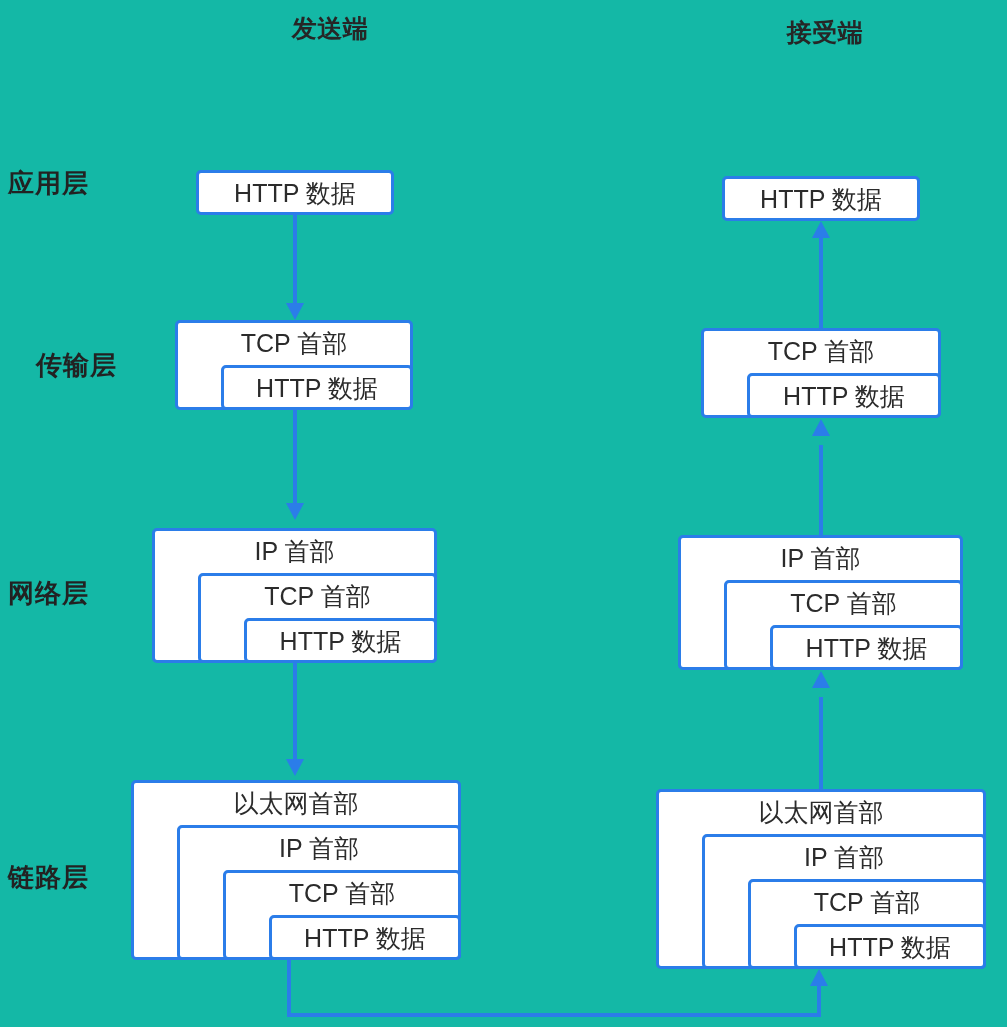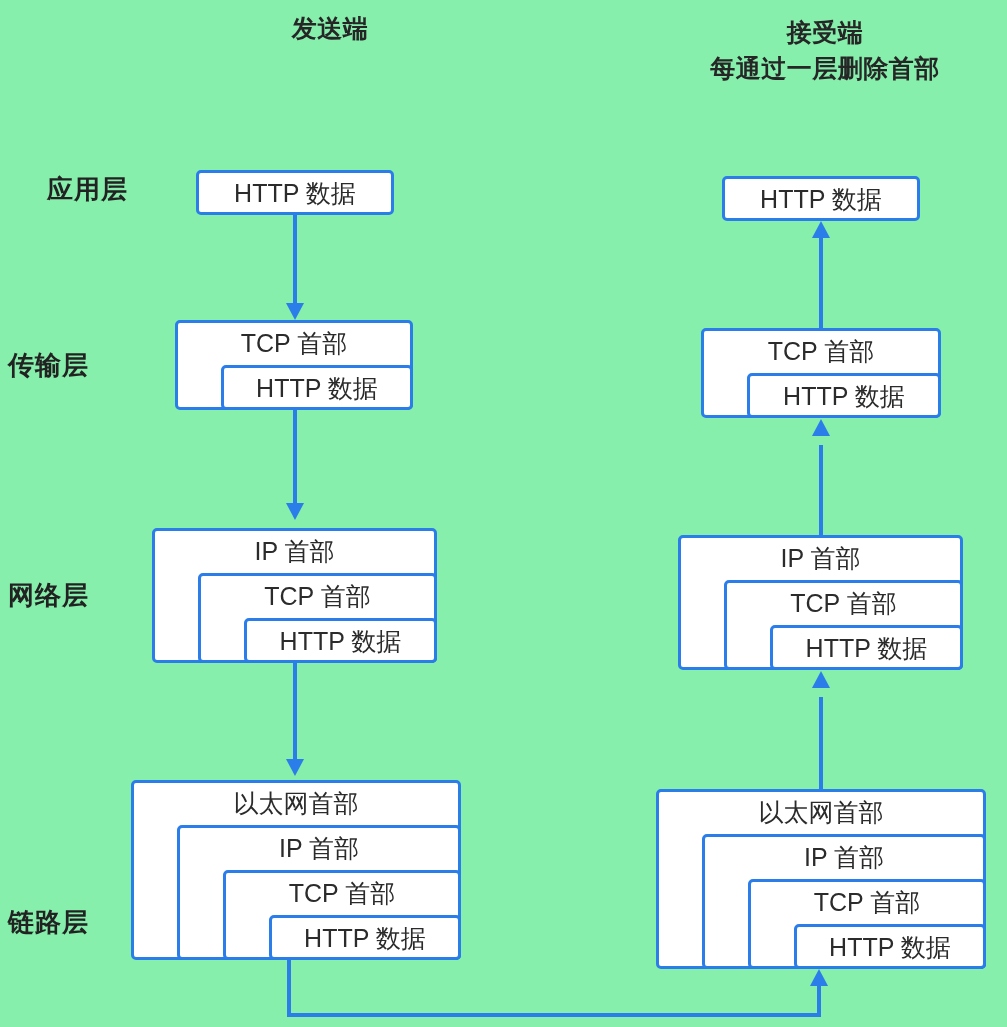--- a/index.html
+++ b/index.html
@@ -8,21 +8,21 @@
     background: #ffffff;
   }
   body {
     font-family: "Liberation Sans", "DejaVu Sans", sans-serif;
     color: #1f1f1f;
   }
   #canvas {
     position: relative;
     width: 1007px;
     height: 1027px;
-    background: #86efac;
+    background: #14b8a6;
     overflow: hidden;
   }
 
   
   .col-header {
     position: absolute;
     text-align: center;
     font-weight: bold;
     font-size: 25px;
     line-height: 36px;
@@ -92,27 +92,26 @@
 <body>
 
 <div id="canvas">
 
   <div class="col-header" style="left:170px; top:10px; width:320px;">
     <span>发送端</span>
   </div>
 
   <div class="col-header" style="left:660px; top:14px; width:330px;">
     <span>接受端</span>
-    <span class="line2">每通过一层删除首部</span>
   </div>
 
-  <div class="layer-label" style="top:172px;text-align:right;">应用层</div>
-  <div class="layer-label" style="top:348px;">传输层</div>
-  <div class="layer-label" style="top:578px;">网络层</div>
-  <div class="layer-label" style="top:860px;margin-top:45px;">链路层</div>
+  <div class="layer-label" style="top:166px;">应用层</div>
+  <div class="layer-label" style="top:348px;margin-left:28px;">传输层</div>
+  <div class="layer-label" style="top:578px;font-family:Liberation Mono, monospace;">网络层</div>
+  <div class="layer-label" style="top:860px;">链路层</div>
 
   <div class="pkt-box" style="left:196px; top:170px; width:198px; height:45px;"></div>
   <div class="pkt-label" style="left:196px; top:170px; width:198px; height:45px;">HTTP 数据</div>
 
   <div class="arrow-v" style="left:293px; top:215px; height:90px;"></div>
   <div class="arrow-head-down" style="left:286px; top:303px;"></div>
 
   <div class="pkt-box" style="left:175px; top:320px; width:238px; height:90px;"></div>
   <div class="pkt-label" style="left:175px; top:320px; width:238px; height:45px;">TCP 首部</div>
   <div class="pkt-box" style="left:221px; top:365px; width:192px; height:45px;"></div>

